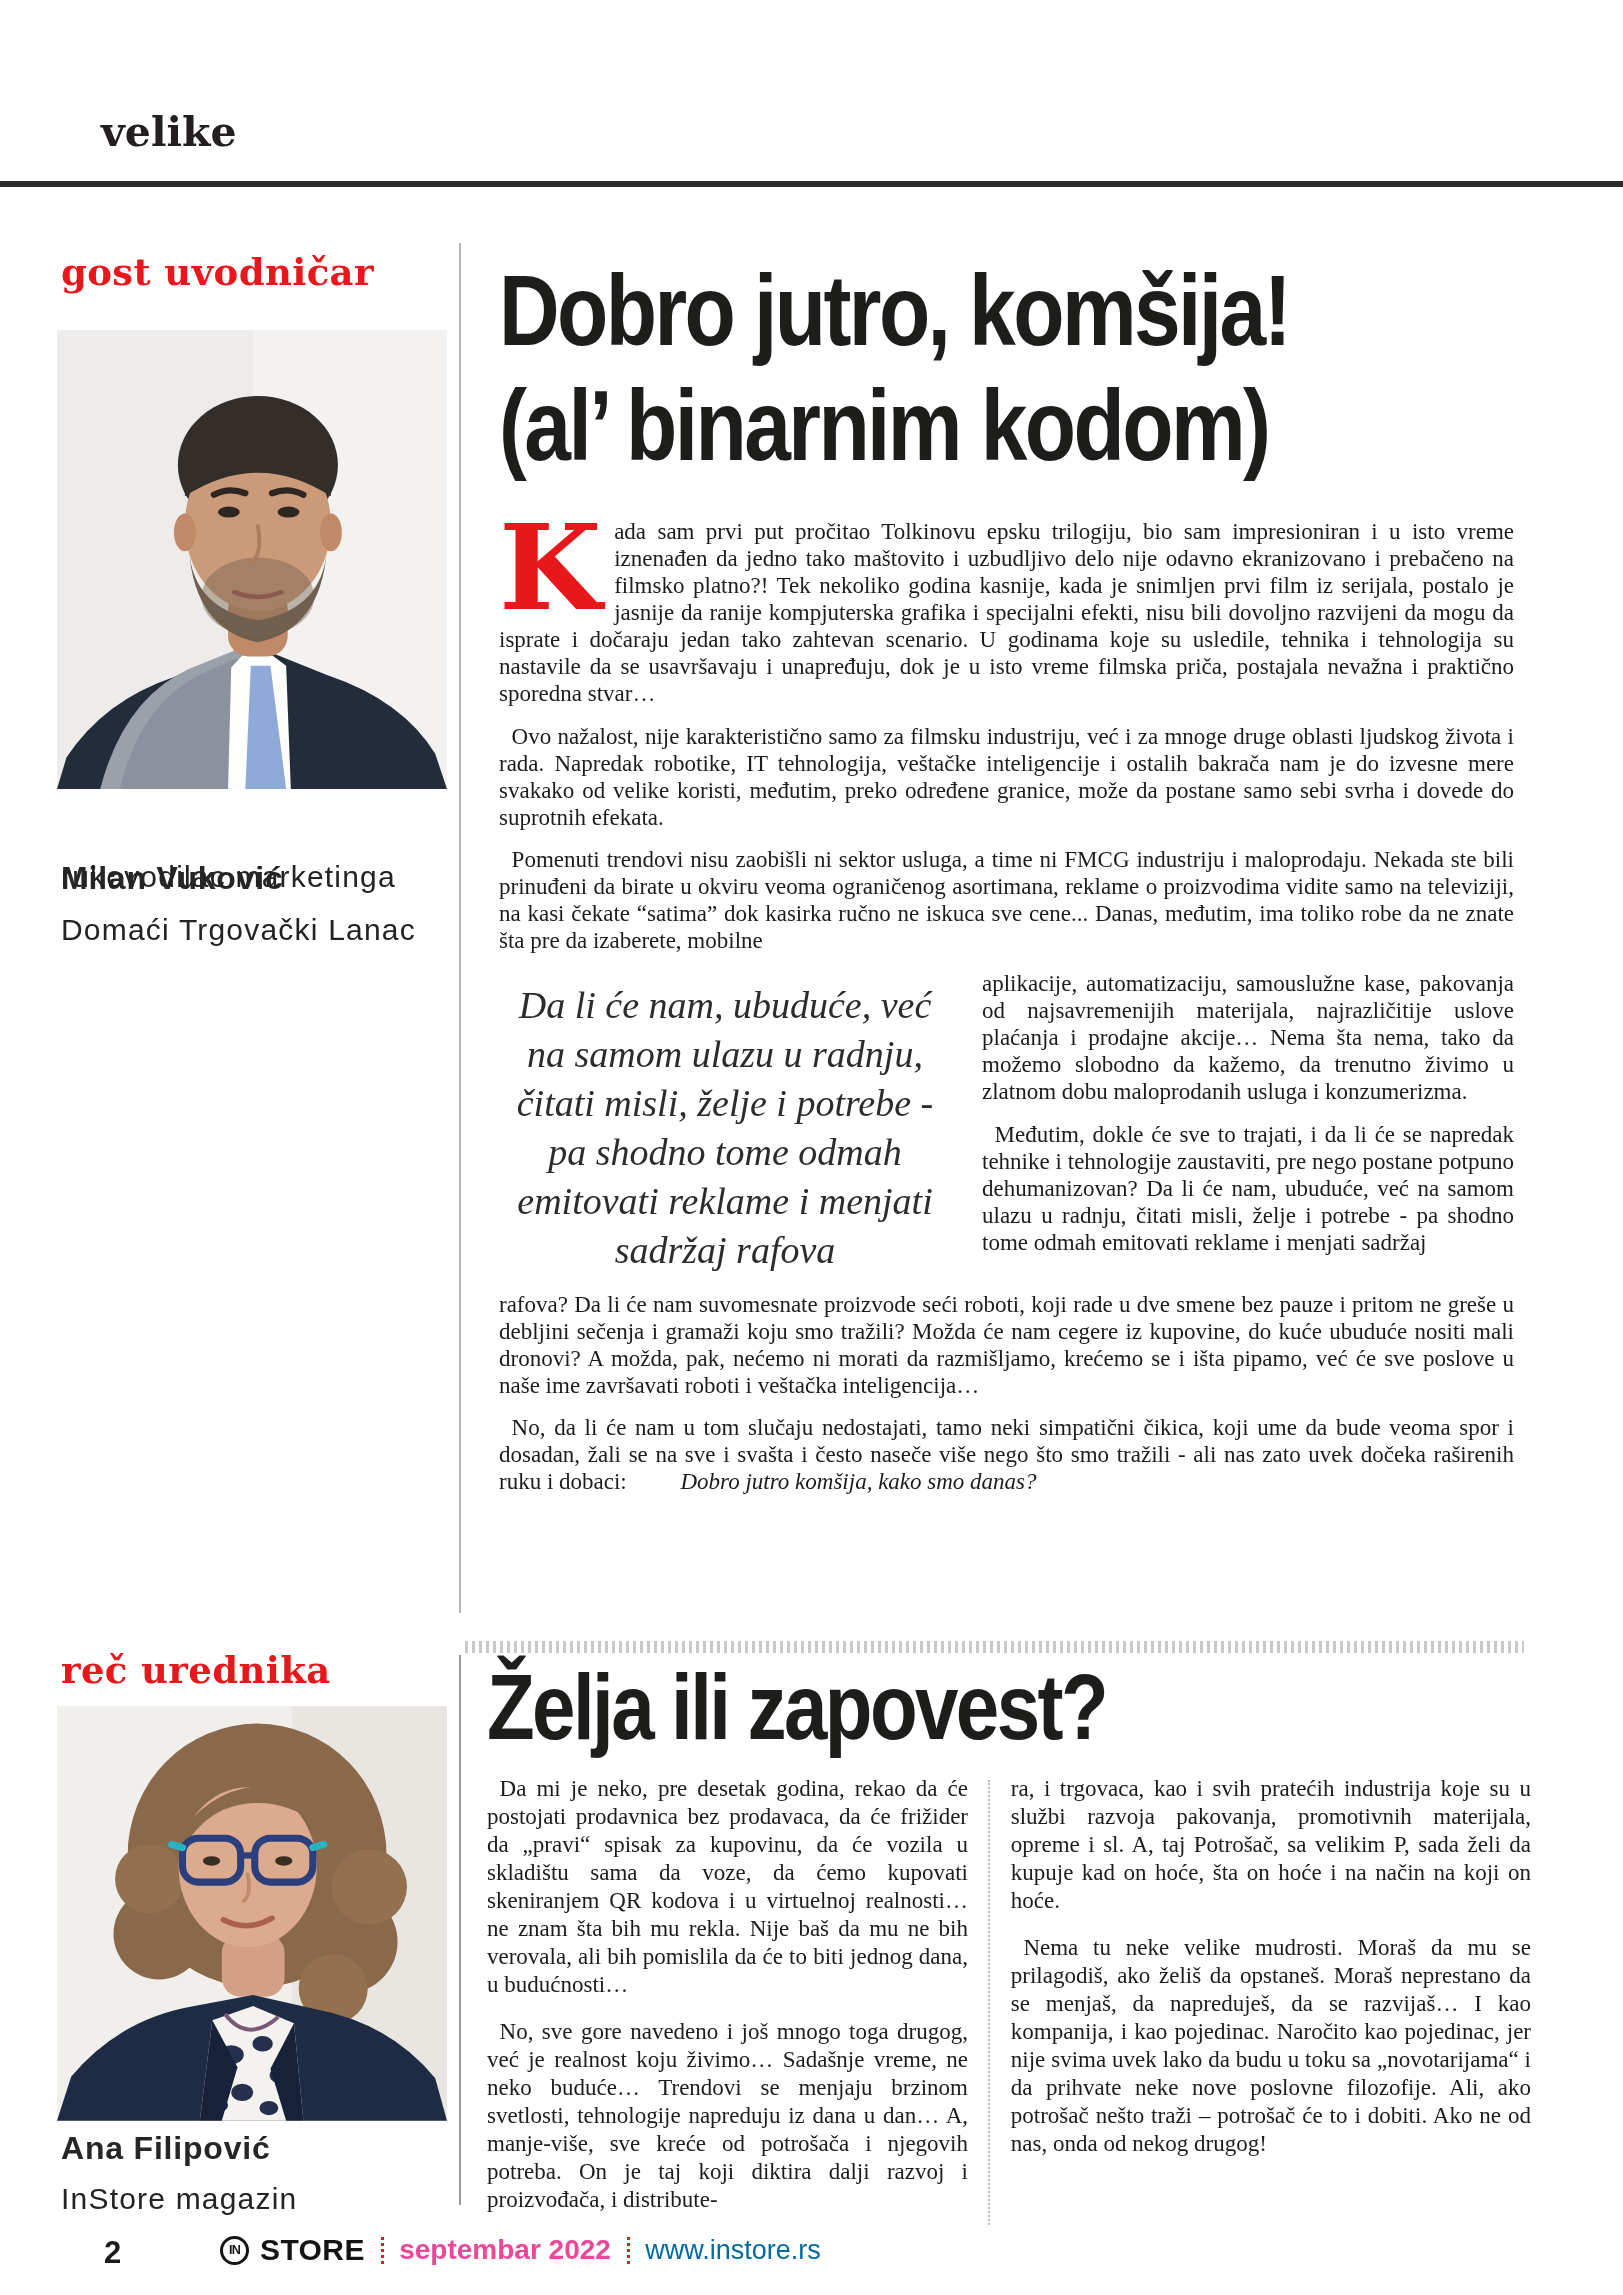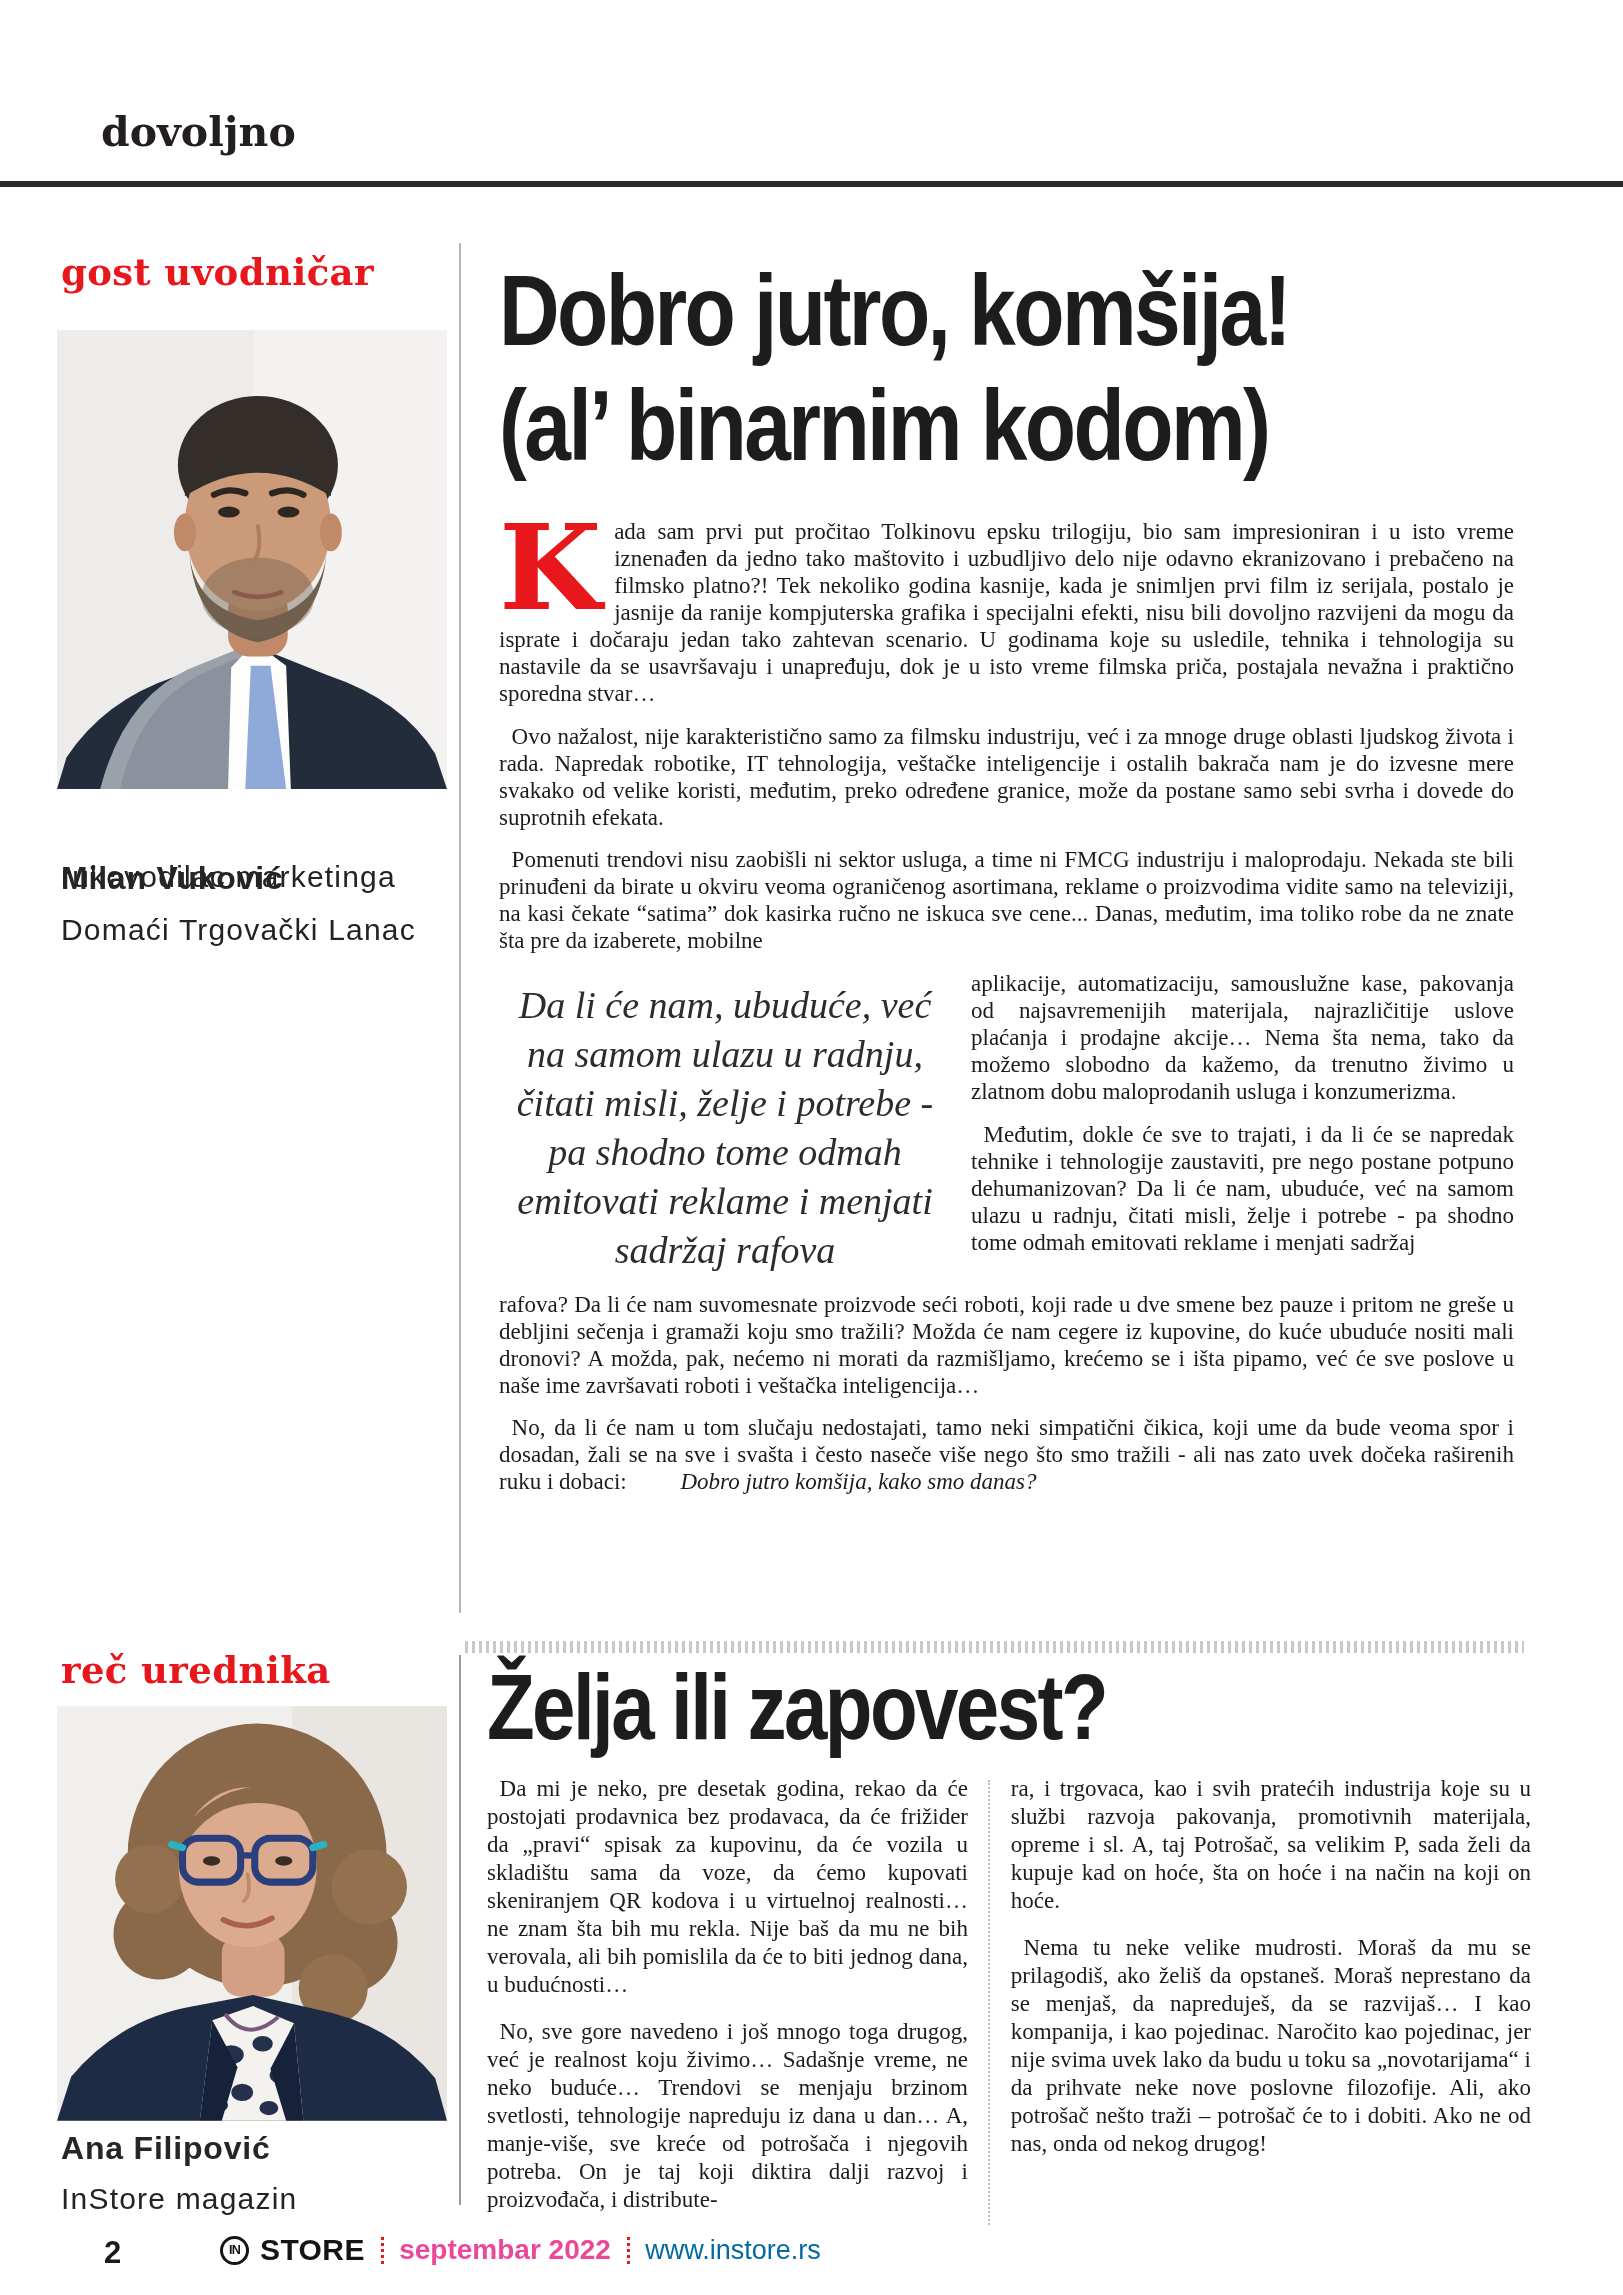--- a/index.html
+++ b/index.html
@@ -34,21 +34,21 @@
   .article1{position:absolute;left:499px;top:253px;width:1015px;}
   .big-title{font-family:"Liberation Sans",sans-serif;font-weight:900;color:#1d1d1b;
              font-size:100px;line-height:115px;letter-spacing:-3.1px;white-space:nowrap;
              transform:scaleX(0.84);transform-origin:left top;margin:0 0 0 0;}
   .a1-body{margin-top:35px;}
   .a1-body p{font-size:23px;line-height:27px;text-align:justify;margin:0 0 15.7px 0;
              text-indent:12.6px;color:#1c1c1c;}
   p.noindent{text-indent:0;}
   .dropcap{float:left;font-family:"DejaVu Serif",serif;font-weight:700;font-size:118px;
            line-height:88px;color:#e8171c;padding:6.3px 12.6px 1.6px 0;}
-  .band{display:flex;gap:20px;margin:6.3px 0 15.7px 0;}
+  .band{display:flex;gap:31px;margin:6.3px 0 15.7px 0;}
   .pullquote{flex:0 0 452px;font-style:italic;font-size:38px;line-height:49px;
              text-align:center;color:#2c2c2c;padding-top:11px;}
   .narrowcol{flex:1;min-width:0;}
   .narrowcol p{text-indent:12.6px;}
   .narrowcol p.cont{text-indent:0;}
 
   
   .dotted-h{position:absolute;left:465px;top:1641px;width:1059px;height:11.8px;
     background:repeating-linear-gradient(90deg,#c9c9c9 0 3.1px,transparent 3.1px 7px);}
 
@@ -86,21 +86,21 @@
   .site{font-family:"Liberation Sans",sans-serif;font-weight:400;font-size:27px;color:#0369a1;}
 
   em{font-style:italic;margin-left:48px;}
   svg{display:block;}
 </style>
 </head>
 <body>
 
 <div class="page">
 
-  <div class="section-label">dovoljno</div>
+  <div class="section-label">velike</div>
   <div class="top-rule"></div>
 
   <div class="v-divider vd1"></div>
   <div class="v-divider vd2"></div>
 
   <div class="kicker guest-kicker">gost uvodničar</div>
 
   <div class="photo-box guest-photo">
     <svg width="390" height="459" viewBox="0 0 497 585">
       <rect x="0" y="0" width="497" height="585" fill="#edecea"></rect>

